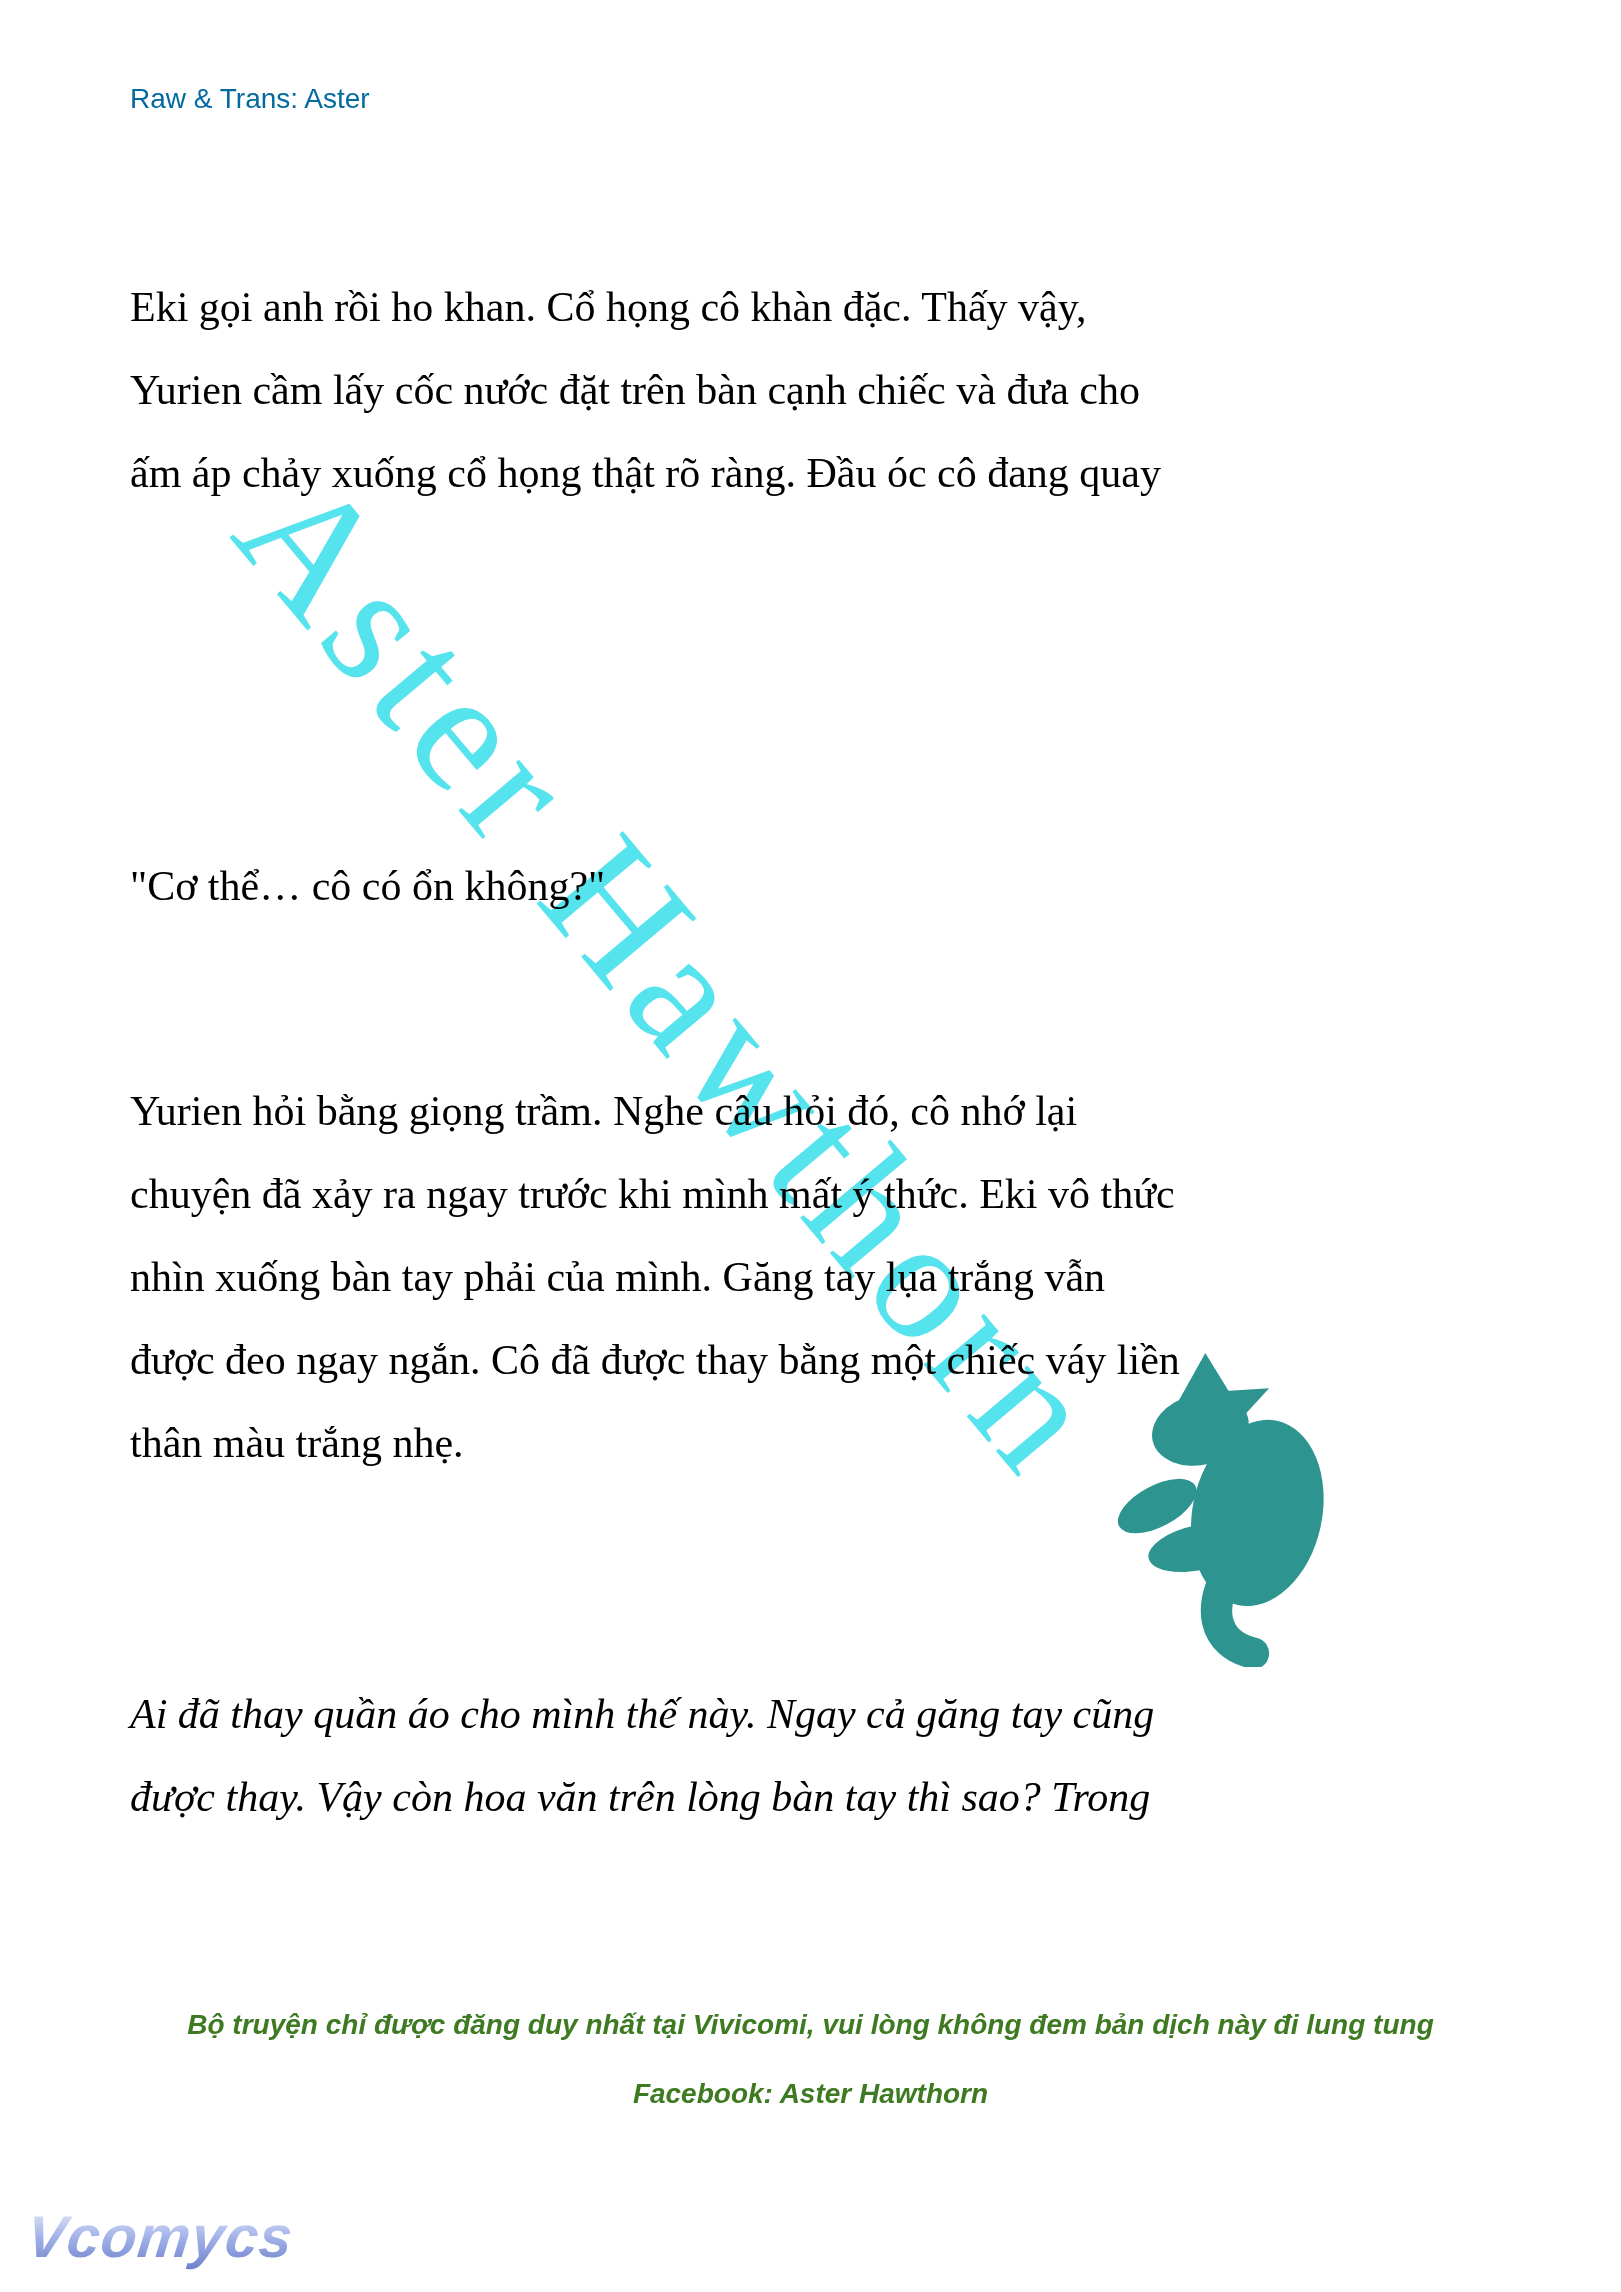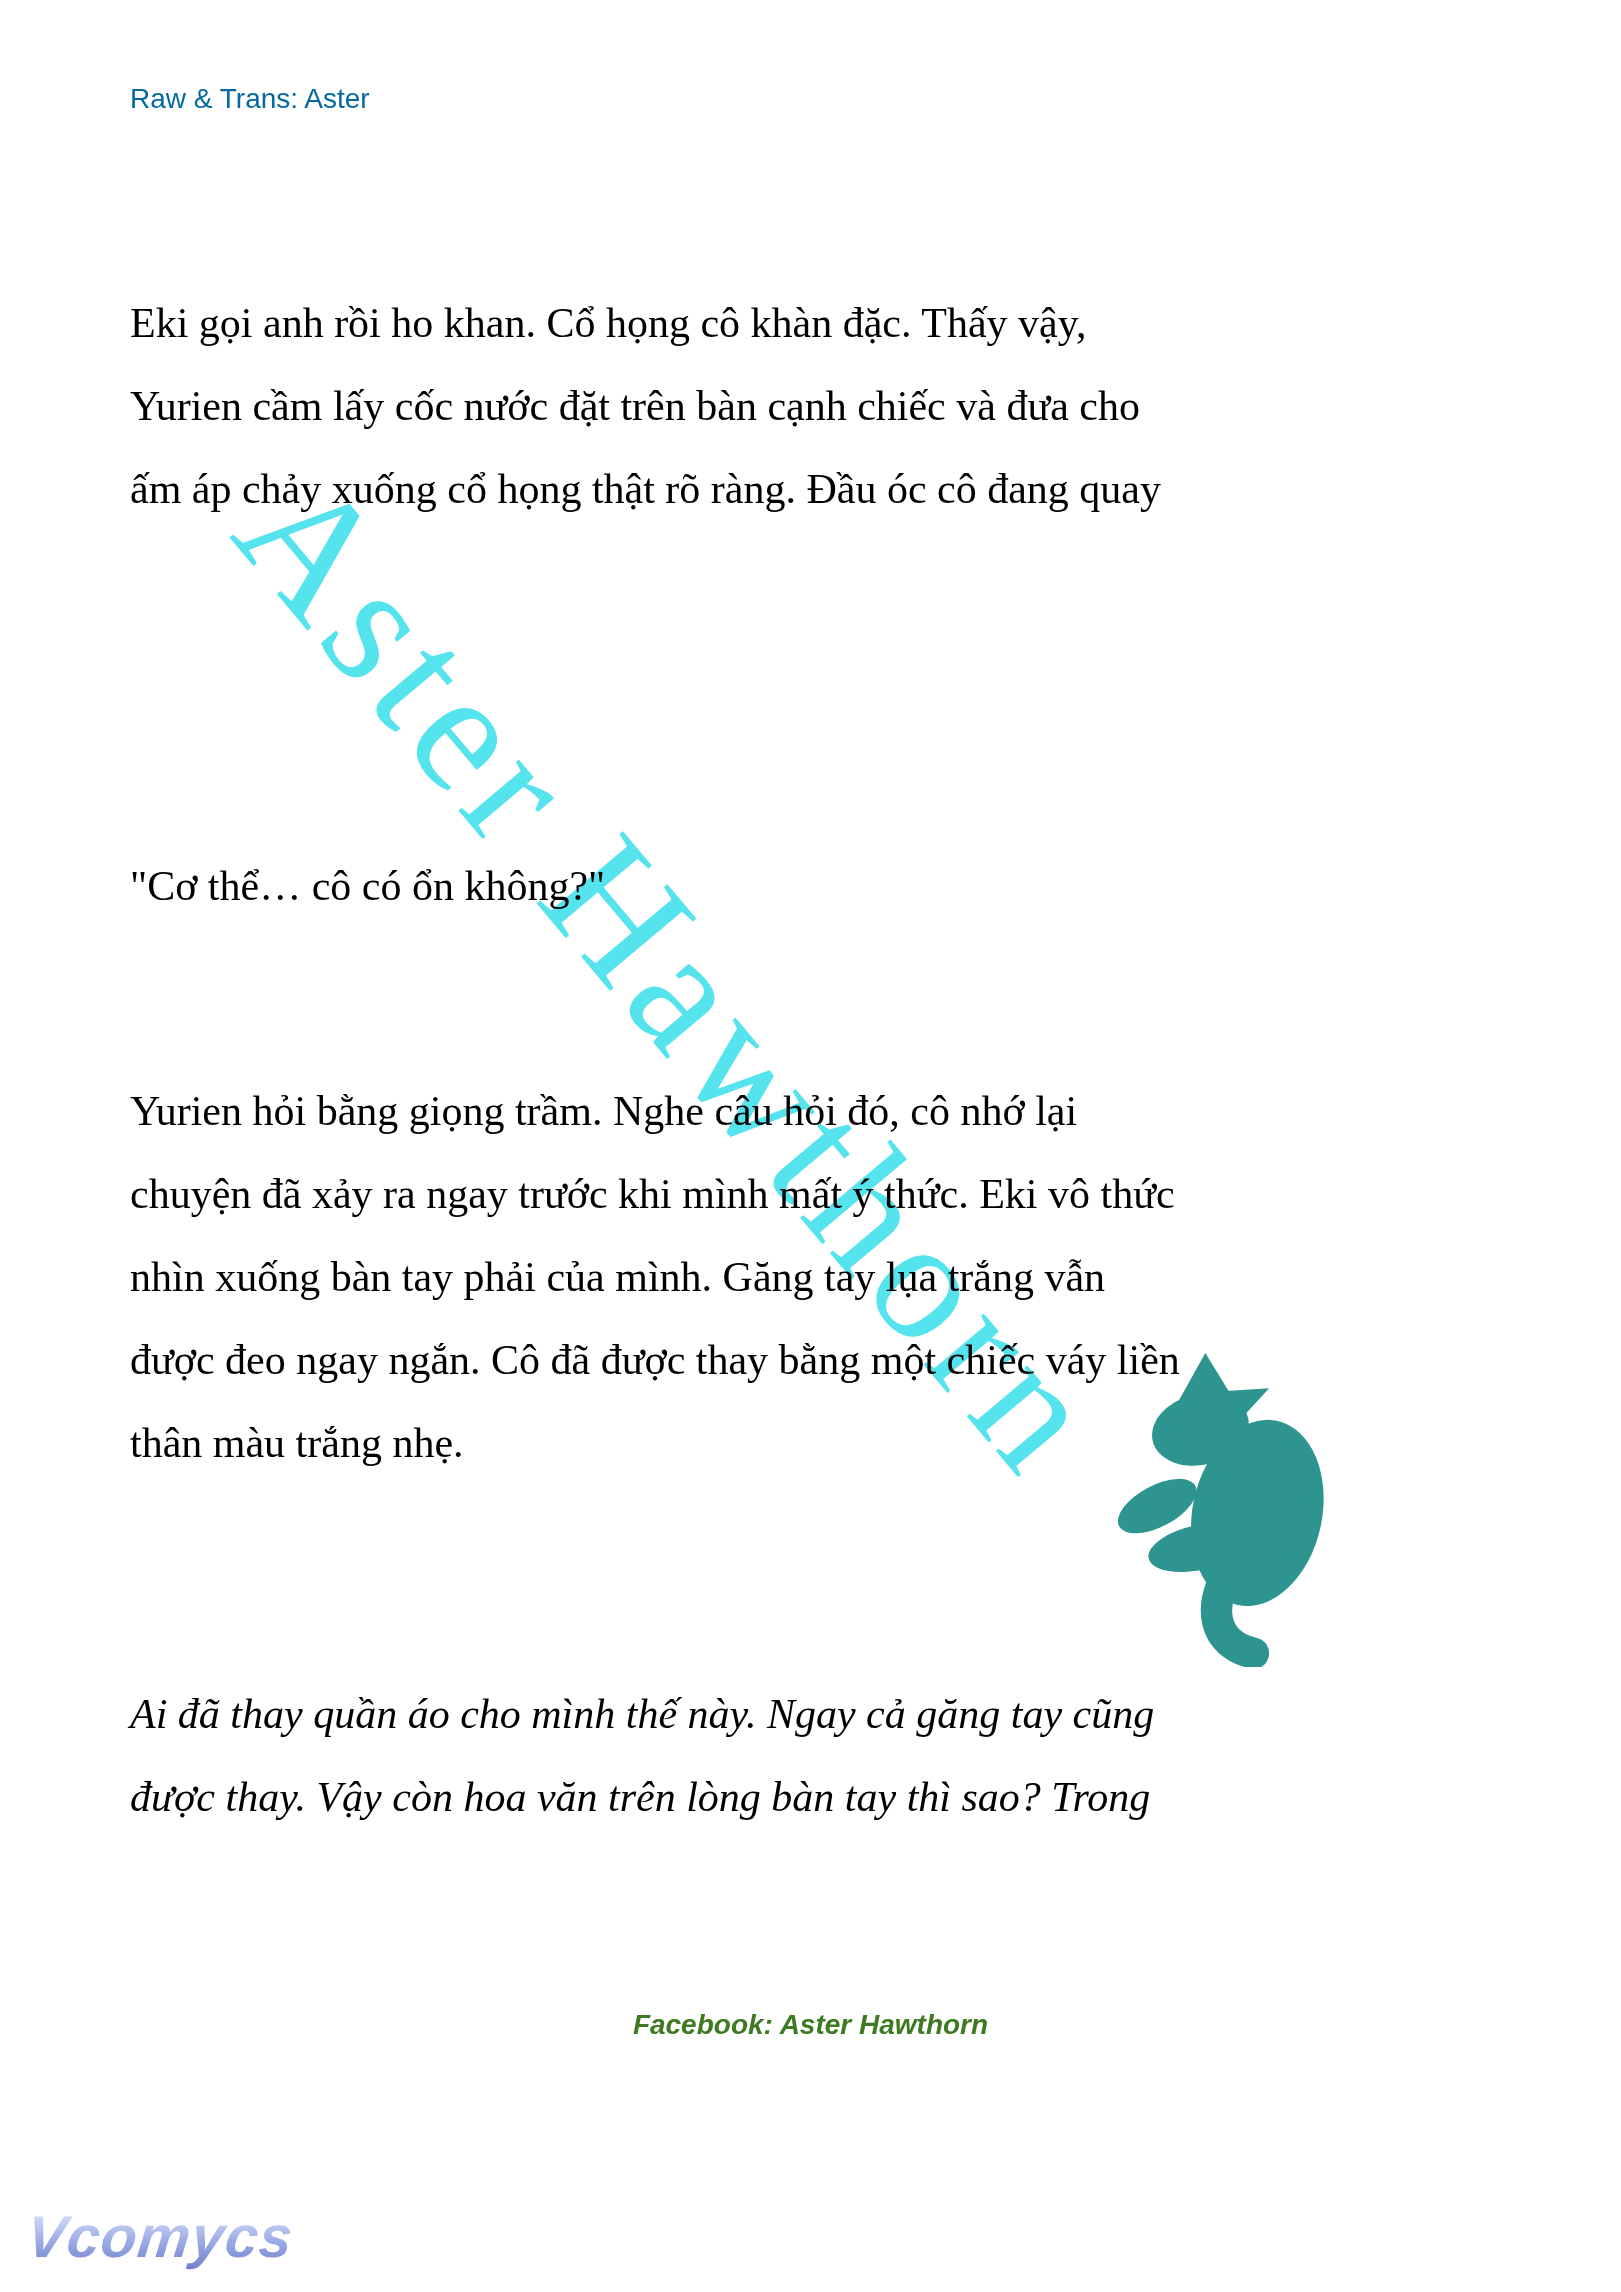--- a/index.html
+++ b/index.html
@@ -38,21 +38,21 @@
     z-index: 2;
   }
 
   
   .text-block {
     position: absolute; left: 130px; width: 1392px;
     font-size: 42px; line-height: 83px; color: #000;
     z-index: 2;
   }
   .text-block .line { white-space: nowrap; }
-  .block-p1 { top: 282px; }
+  .block-p1 { top: 266px; }
   .block-quote { top: 845px; }
   .block-p2 { top: 1070px; }
   .block-p3 { top: 1673px; font-style: italic; }
 
   
   .footer {
     position: absolute; left: 0; top: 1990px; width: 1621px;
     text-align: center;
     font-family: "Liberation Sans", sans-serif;
     font-weight: 700; font-style: italic;
@@ -116,19 +116,20 @@
 
   <div class="text-block block-p2">
     <div class="line">Yurien hỏi bằng giọng trầm. Nghe câu hỏi đó, cô nhớ lại</div>
     <div class="line">chuyện đã xảy ra ngay trước khi mình mất ý thức. Eki vô thức</div>
     <div class="line">nhìn xuống bàn tay phải của mình. Găng tay lụa trắng vẫn</div>
     <div class="line">được đeo ngay ngắn. Cô đã được thay bằng một chiếc váy liền</div>
     <div class="line">thân màu trắng nhẹ.</div>
   </div>
 
   <div class="footer">
+    <div>Bộ truyện chỉ được đăng duy nhất tại Vivicomi, vui lòng không đem bản dịch này đi lung tung</div>
     <div>Facebook: Aster Hawthorn</div>
   </div>
 
   <div class="logo">Vcomycs</div>
 
 </div>
 
 
 </body></html>

